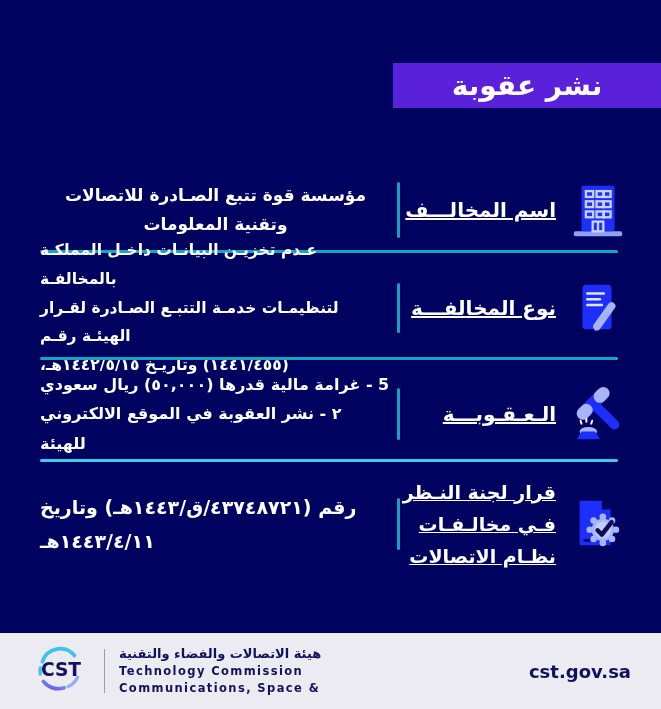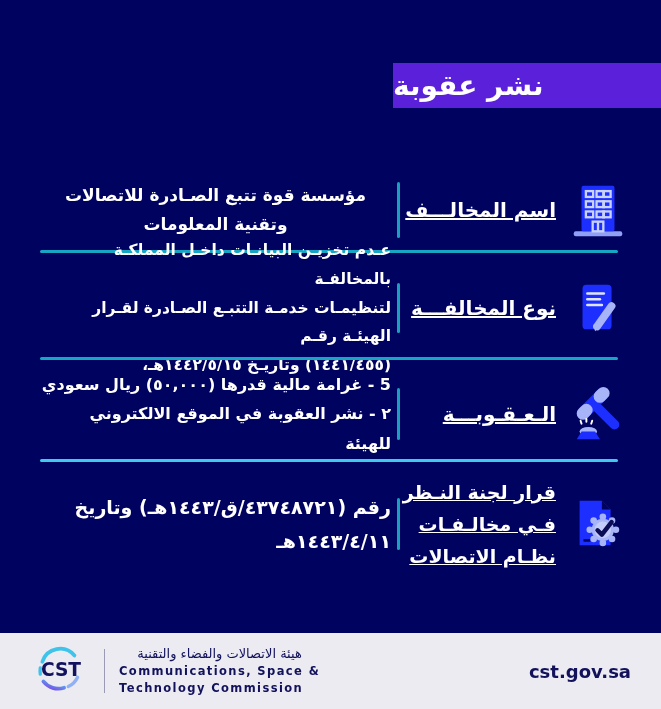--- a/index.html
+++ b/index.html
@@ -7,21 +7,21 @@
   body { font-family:"DejaVu Sans", sans-serif; }
 
   .canvas {
     position:relative; width:661px; height:709px;
     background:#00025f; overflow:hidden;
   }
 
   
   .banner {
     position:absolute; top:63px; right:0; width:268px; height:45px;
-    background:#5a20da; display:flex; align-items:center; 
+    background:#5a20da; display:flex; align-items:center; justify-content:center;
   }
   .banner span { color:#ffffff; font-size:28px; font-weight:bold; }
 
   
   .row {
     position:absolute; right:31px; left:40px;
     display:flex; direction:rtl; align-items:center;
   }
   .row1 { top:170px; height:80px; }
   .row2 { top:262px; height:92px; }
@@ -42,21 +42,21 @@
     width:3px; flex:0 0 auto; background:#1b9fbd; border-radius:2px;
     margin-left:6px; align-self:center;
   }
   .row1 .vline { height:56px; }
   .row2 .vline { height:50px; }
   .row3 .vline { height:52px; }
   .row4 .vline { height:52px; }
 
   .content {
     flex:1 1 auto; color:#ffffff; font-weight:bold;
-    white-space:pre-line; text-align:right;
+    white-space:pre-line; text-align:left;
   }
   .row1 .content { font-size:17px; line-height:1.7; text-align:center; }
   .row2 .content { font-size:15.5px; line-height:1.85; }
   .row3 .content { font-size:16px;   line-height:1.85; }
   .row4 .content { font-size:19px; line-height:1.8; }
 
   
   .hdivider {
     position:absolute; left:40px; width:578px; height:3px;
     background:#17a5c4; border-radius:2px;
@@ -69,21 +69,21 @@
   .footer {
     position:absolute; left:0; bottom:0; width:661px; height:76px;
     background:#ebebf1; display:flex; direction:ltr; align-items:center;
     padding:0 30px 0 32px;
   }
   .flogo { flex:0 0 auto; }
   .flogo-divider {
     width:1px; height:44px; background:#9a9ab5; margin:0 14px; flex:0 0 auto;
   }
   .org { flex:0 0 auto; color:#11115c; }
-  .org-ar { font-size:13px; font-weight:normal; direction:rtl; text-align:center; margin-bottom:2px; }
+  .org-ar { font-size:13px; font-weight:bold; direction:rtl; text-align:right; margin-bottom:2px; }
   .org-en { font-size:11.5px; font-weight:bold; letter-spacing:1.4px; line-height:1.45; }
   .fspacer { flex:1 1 auto; }
   .website { flex:0 0 auto; color:#11115c; font-size:18px; font-weight:bold; }
 </style>
 </head>
 <body>
 
 <div class="canvas">
 
   <div class="banner">
@@ -201,20 +201,20 @@
         <path d="M10,21 A18,18 0 0 1 41,15" fill="none" stroke="#3ec3ea" stroke-width="3.6" stroke-linecap="round"></path>
         <path d="M8,27 A19,19 0 0 0 8,33" fill="none" stroke="#3ec3ea" stroke-width="3.2" stroke-linecap="round"></path>
         <path d="M11,40 A18,18 0 0 0 31,46" fill="none" stroke="url(#lg1)" stroke-width="3.6" stroke-linecap="round"></path>
         <path d="M35,45 A18,18 0 0 0 44,36" fill="none" stroke="#8fb0f5" stroke-width="3.2" stroke-linecap="round"></path>
         <text x="28" y="35" text-anchor="middle" font-family="DejaVu Sans, sans-serif" font-size="18" font-weight="bold" fill="#12125e">CST</text>
       </svg>
     </div>
     <div class="flogo-divider"></div>
     <div class="org">
       <div class="org-ar">هيئة الاتصالات والفضاء والتقنية</div>
+      <div class="org-en">Technology Commission</div>
       <div class="org-en">Communications, Space &amp;</div>
-      <div class="org-en">Technology Commission</div>
     </div>
     <div class="fspacer"></div>
     <div class="website">cst.gov.sa</div>
   </div>
 
 </div>
 
 </body></html>

